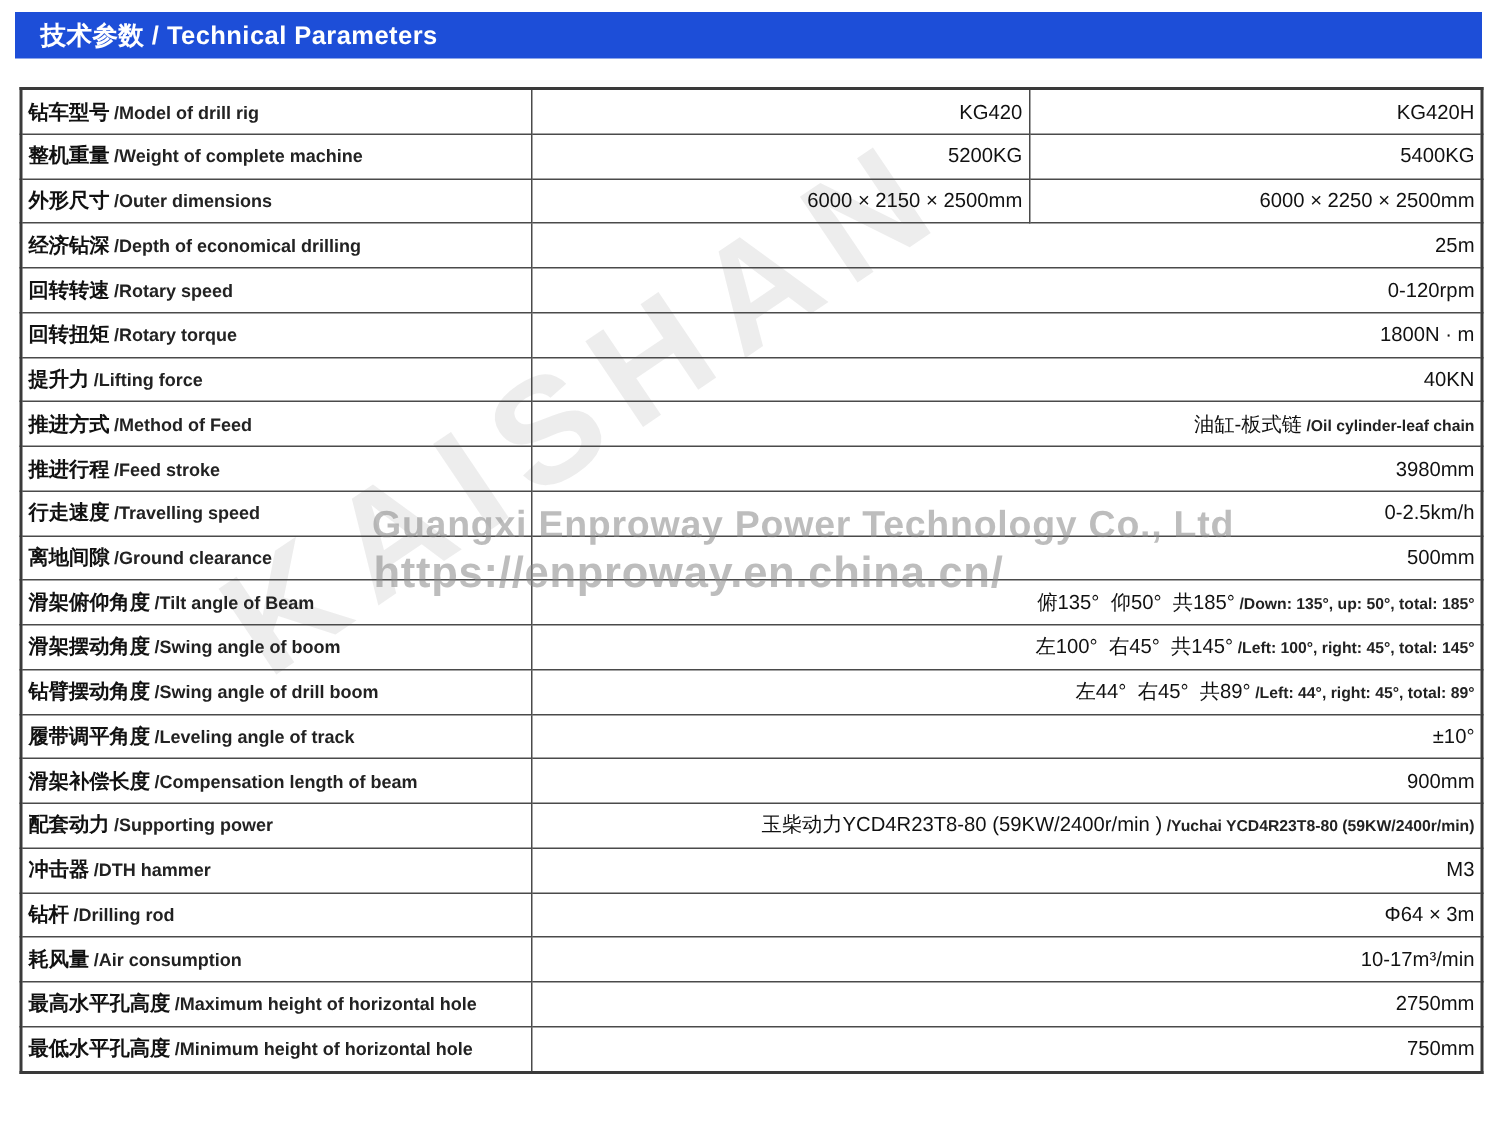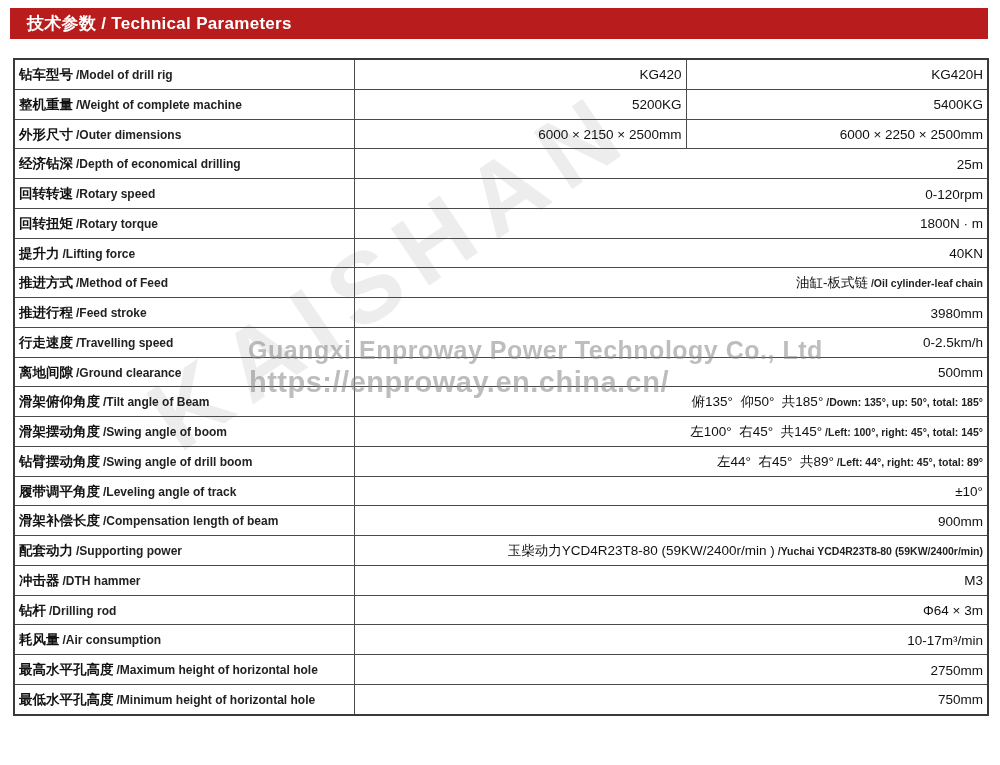--- a/index.html
+++ b/index.html
@@ -4,21 +4,21 @@
 <style>
   html,body{margin:0;padding:0;}
   body{
     width:1000px;height:765px;position:relative;background:#ffffff;
     font-family:"Liberation Sans","DejaVu Sans",sans-serif;
     overflow:hidden;color:#1d1d1d;
   }
   
   .banner{
     position:absolute;left:10px;top:8px;width:978px;height:31px;
-    background:#b91c1c;display:flex;align-items:center;z-index:3;
+    background:#1d4ed8;display:flex;align-items:center;z-index:3;
   }
   .banner .title{
     color:#ffffff;font-weight:bold;font-size:17px;padding-left:17px;
     letter-spacing:.3px;white-space:pre;
   }
   
   .wm-brand{
     position:absolute;left:160px;top:368px;z-index:0;
     font-size:100px;font-weight:800;letter-spacing:14px;
     color:rgba(110,110,110,0.12);

